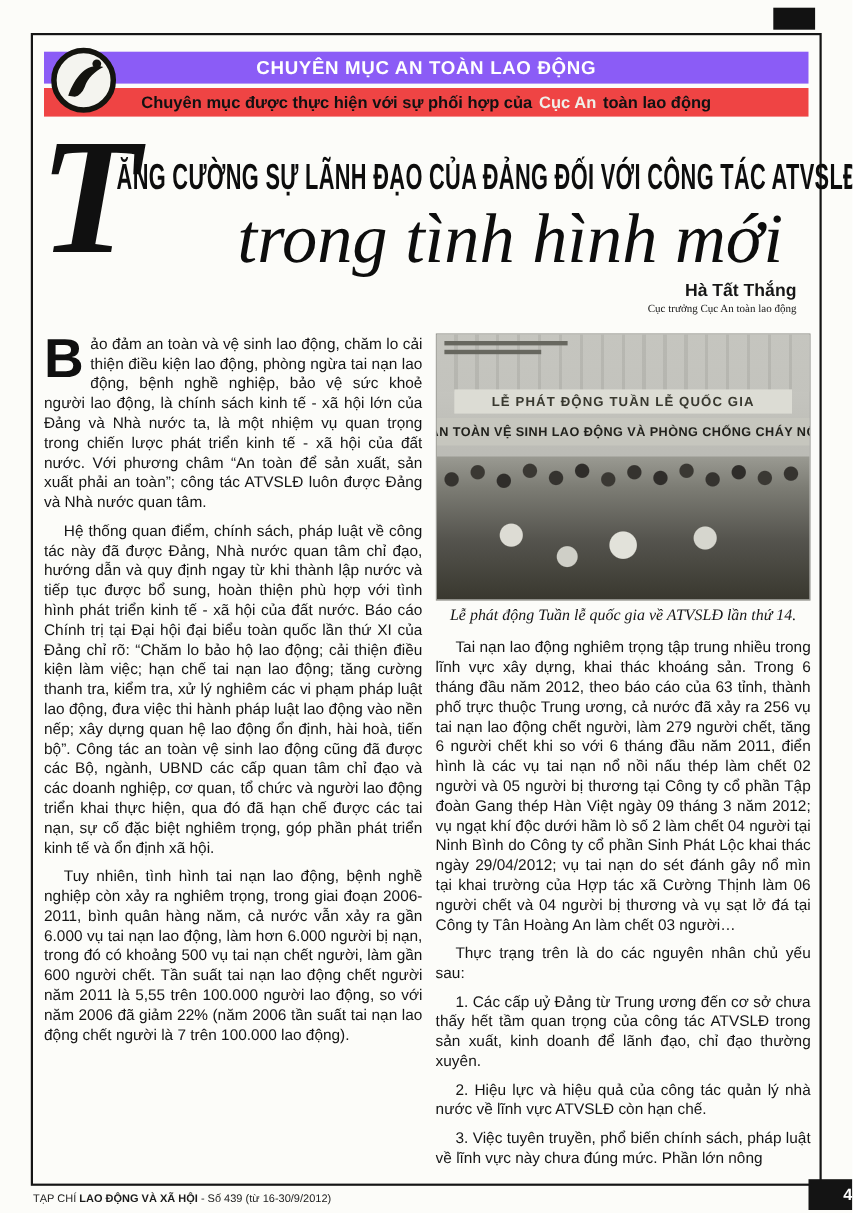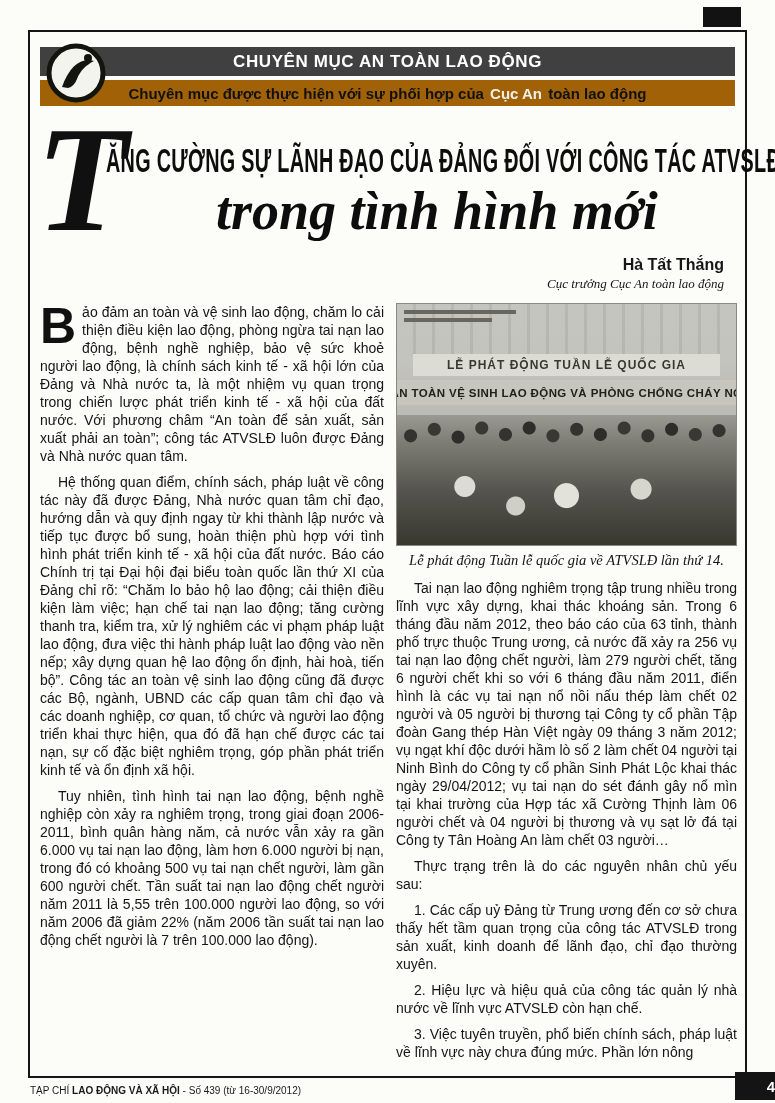--- a/index.html
+++ b/index.html
@@ -9,51 +9,51 @@
     background:#fcfcf9; color:#161616;
     font-family:"Liberation Sans", sans-serif;
     overflow:hidden;
   }
   .corner-tab { position:absolute; top:7px; right:34px; width:38px; height:20px; background:#121212; }
   .frame { position:absolute; left:28px; top:30px; width:719px; height:1048px; border:2px solid #151515; }
 
   
   .header-black {
     position:absolute; left:40px; top:47px; width:695px; height:29px;
-    background:#404040; color:#fff; display:flex; align-items:center; justify-content:center;
+    background:#8b5cf6; color:#fff; display:flex; align-items:center; justify-content:center;
     font-weight:bold; font-size:17px; letter-spacing:.6px;
   }
   .header-gray {
     position:absolute; left:40px; top:80px; width:695px; height:26px;
-    background:#a16207; color:#111; display:flex; align-items:center; justify-content:center;
+    background:#ef4444; color:#111; display:flex; align-items:center; justify-content:center;
     font-weight:bold; font-size:15px;
   }
   .header-gray .hl { color:#efefe9; padding:0 2px; }
   .logo { position:absolute; left:44px; top:41px; width:64px; height:64px; }
 
   
   .title-block { position:absolute; left:36px; top:128px; width:703px; height:140px; }
   .title-T {
     position:absolute; left:0; top:-14px;
     font-family:"Liberation Serif", serif; font-style:italic; font-weight:bold;
     font-size:150px; line-height:130px; color:#101010;
   }
   .title-line1 {
     position:absolute; left:70px; top:14px;
     font-weight:bold; font-size:33px; white-space:nowrap; color:#0d0d0d;
     transform:scaleX(0.60); transform-origin:left center; letter-spacing:0.5px;
   }
   .title-line2 {
     position:absolute; left:180px; top:52px;
-    font-family:"Liberation Serif", serif; font-style:italic; font-weight:bold;
-    font-size:54px; color:#0d0d0d; white-space:nowrap;
+    font-family:"Liberation Serif", serif; font-style:italic; font-weight:normal;
+    font-size:64px; color:#0d0d0d; white-space:nowrap;
   }
   .byline { position:absolute; right:51px; top:256px; text-align:right; }
   .author-name { font-weight:bold; font-size:16px; }
-  .author-role { font-family:"Liberation Serif", serif; font-style:italic; font-size:13px; margin-top:2px; }
+  .author-role { font-family:"Liberation Serif", serif; font-size:10px; margin-top:2px; }
 
   
   .col { position:absolute; top:303px; height:762px; overflow:hidden; }
   .col-left  { left:40px;  width:344px; }
   .col-right { left:396px; width:341px; }
   .p { font-size:14px; line-height:18px; text-align:justify; color:#151515; }
   .p + .p { margin-top:8px; }
   .indent { text-indent:18px; }
   .dropcap {
     float:left; font-weight:bold; font-size:50px; line-height:42px;

